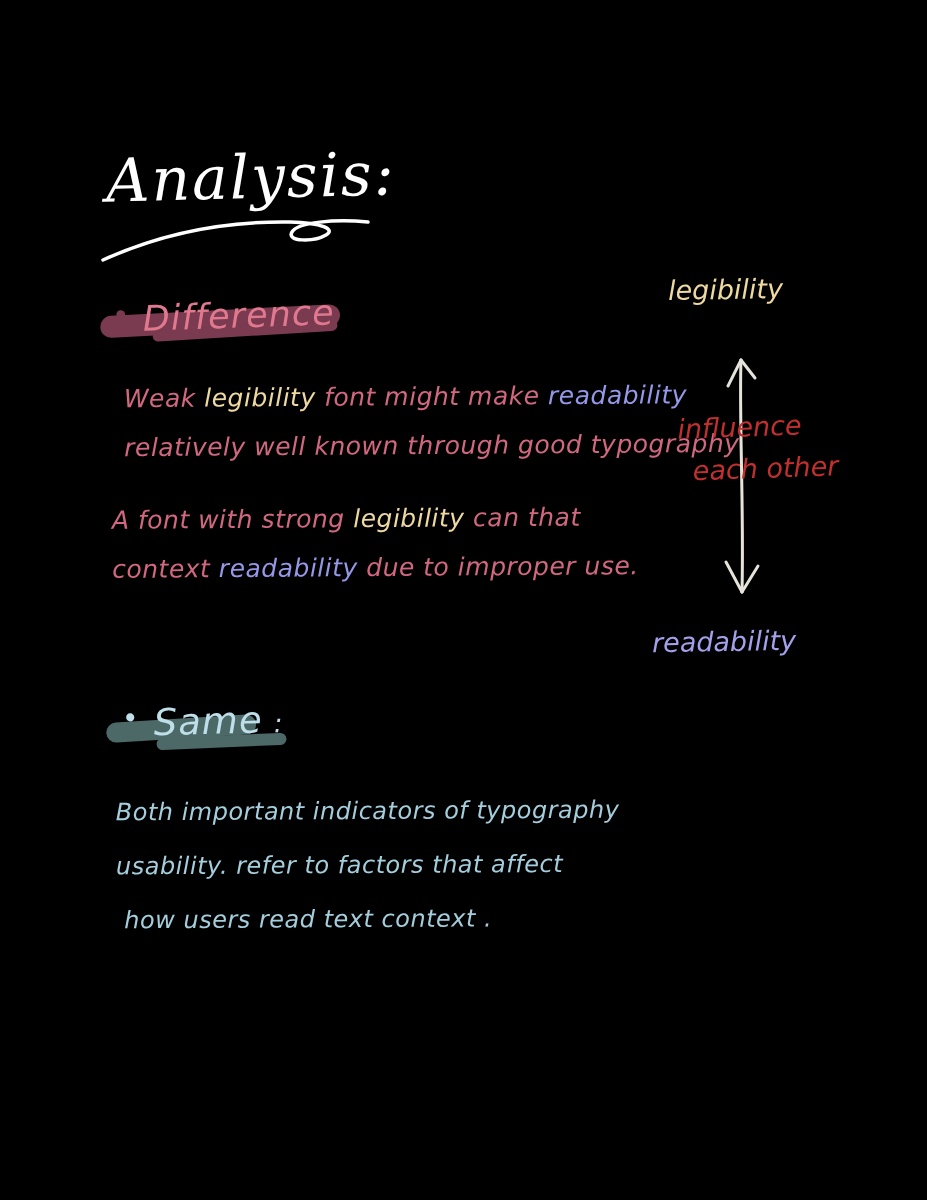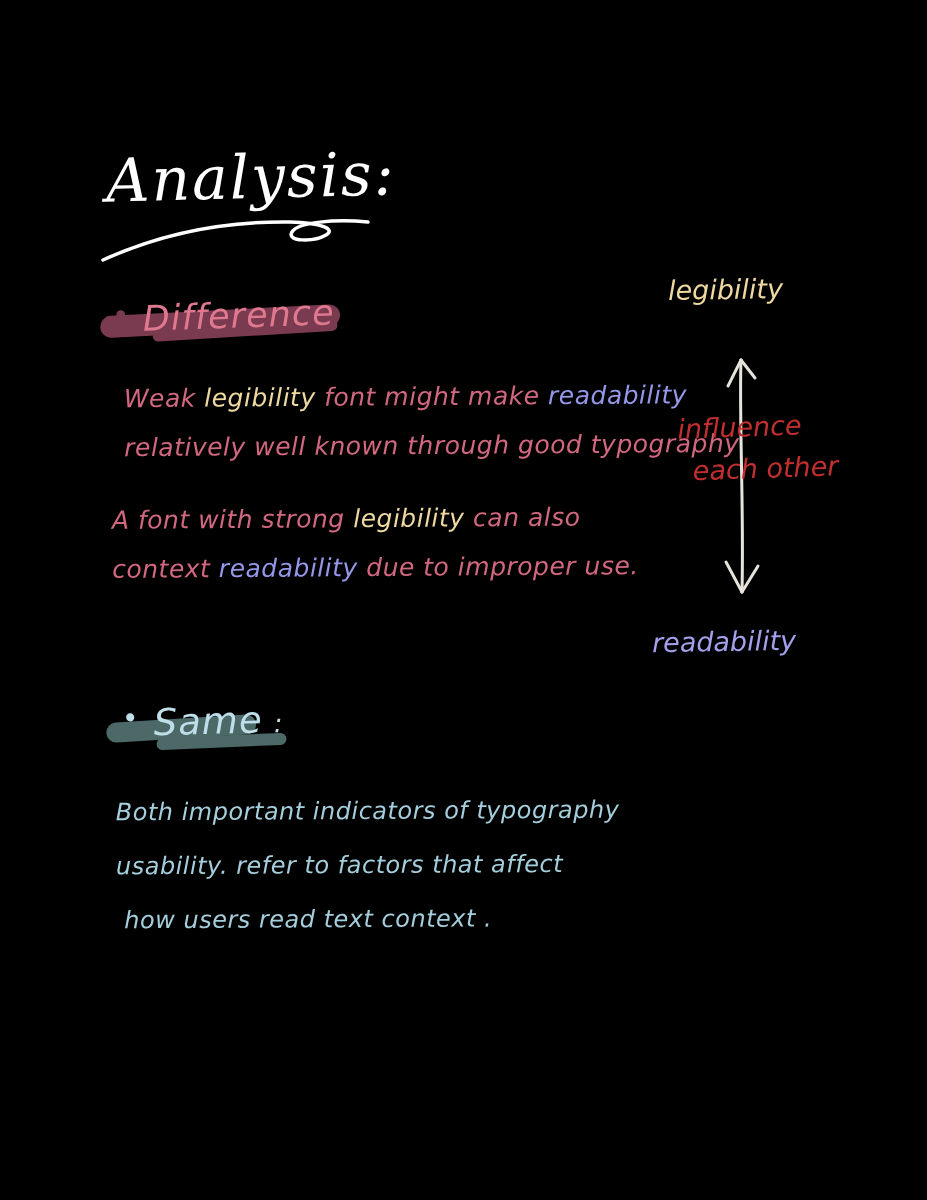--- a/index.html
+++ b/index.html
@@ -76,21 +76,21 @@
       <span class="c-pink">font might make </span>
       <span class="c-periwinkle">readability</span>
     </span>
     <span class="line c-pink">relatively well known through good typography</span>
   </div>
 
   <div class="para para-2 hand">
     <span class="line">
       <span class="c-pink">A font with strong </span>
       <span class="c-yellow">legibility </span>
-      <span class="c-pink">can also</span>
+      <span class="c-pink">can that</span>
     </span>
     <span class="line">
       <span class="c-pink">context </span>
       <span class="c-periwinkle">readability </span>
       <span class="c-pink">due to improper use.</span>
     </span>
   </div>
 
   <div class="legibility-label hand">legibility</div>
 

